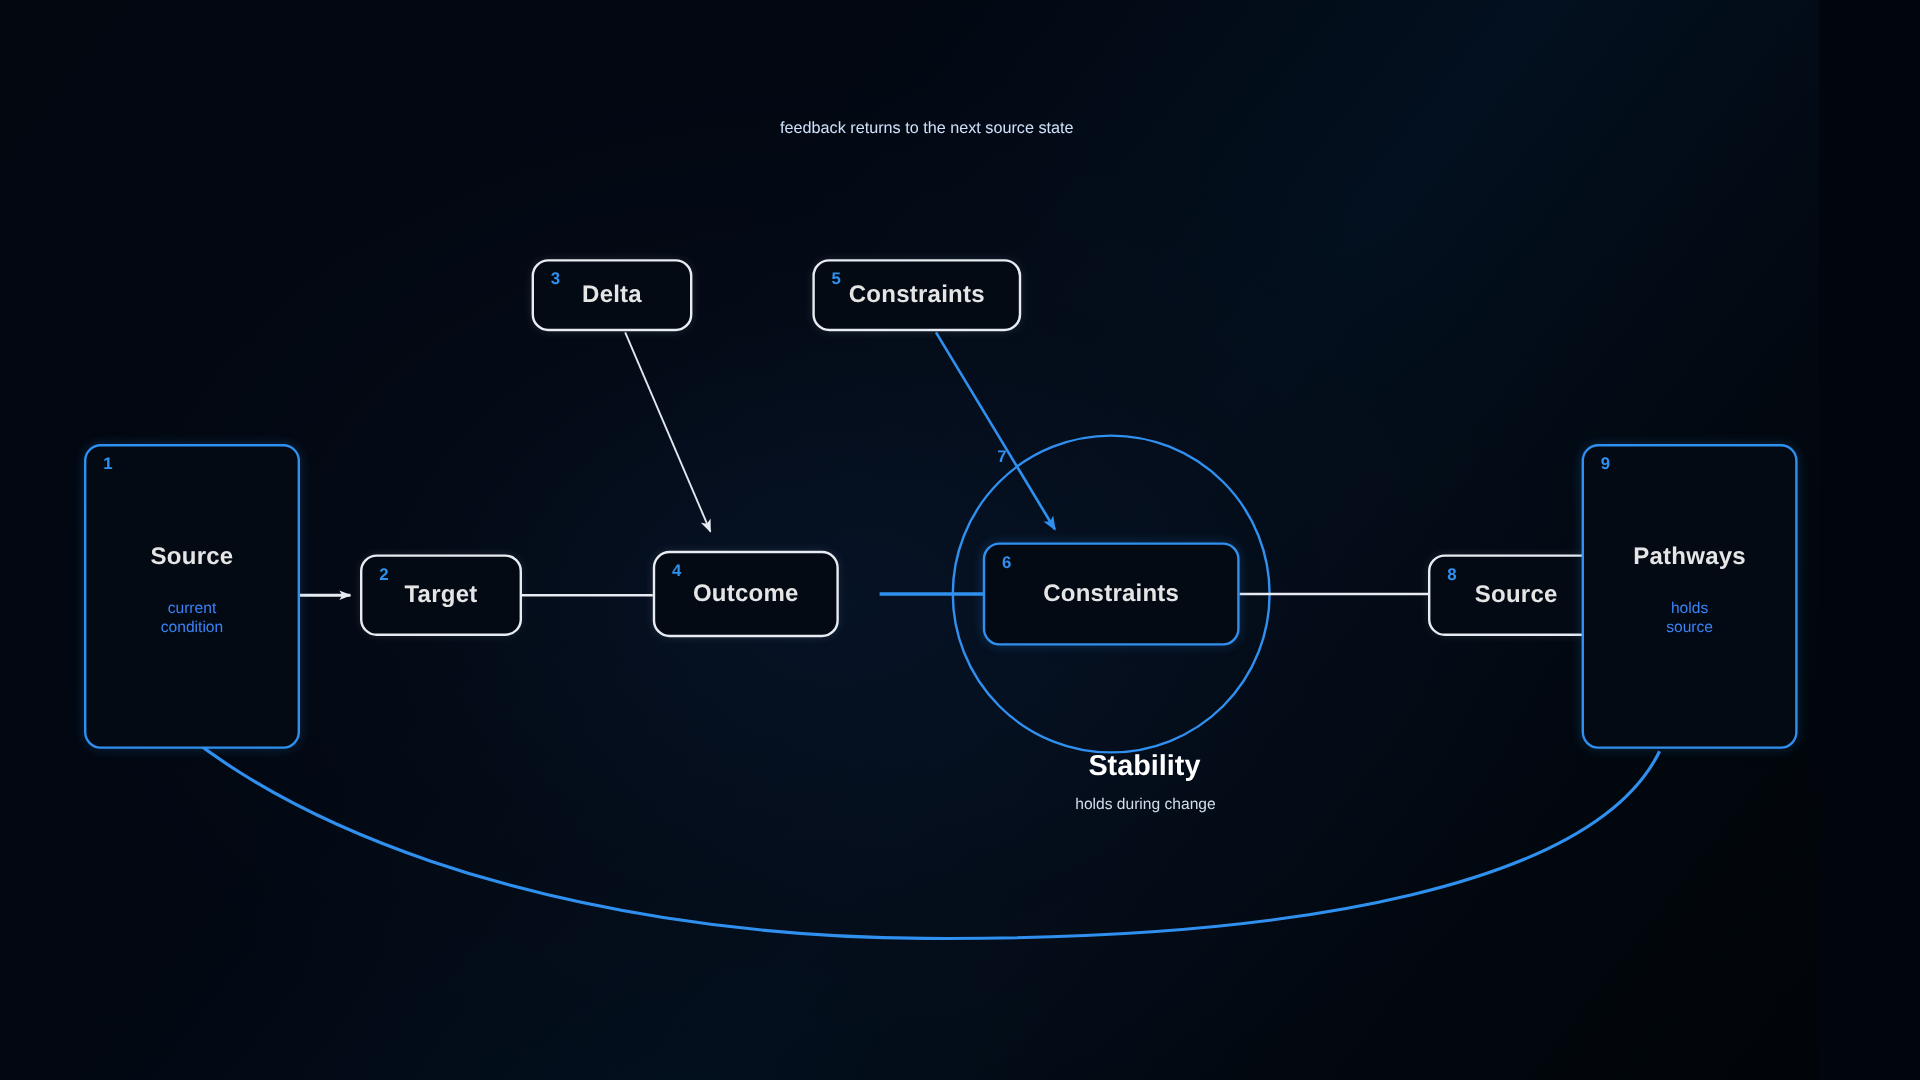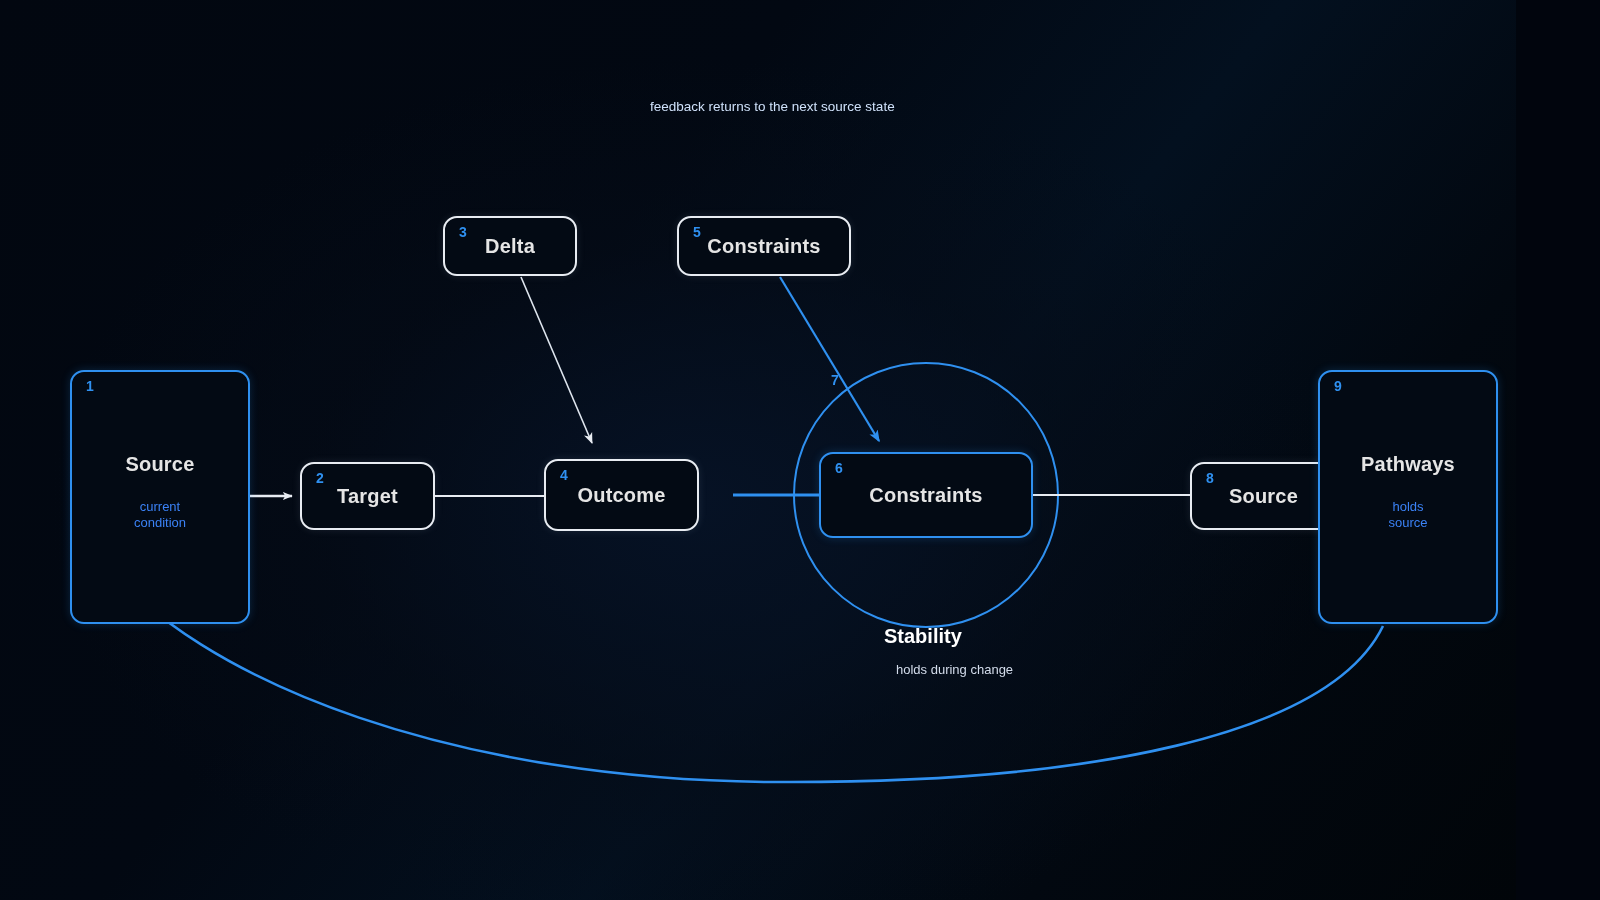--- a/index.html
+++ b/index.html
@@ -94,23 +94,23 @@
     color: #cfe2fb;
     white-space: nowrap;
   }
   #top-caption {
     left: 650px;
     top: 99px;
     font-size: 13.5px;
     color: #cfe1fa;
   }
   #stability-title {
-    left: 884px;
+    left: 907px;
     top: 625px;
-    font-size: 20px;
+    font-size: 24px;
     font-weight: bold;
     color: #ffffff;
   }
   #stability-sub {
     left: 859px;
     top: 662px;
     font-size: 13px;
     color: #d3dceb;
     padding-left: 37px;
   }

